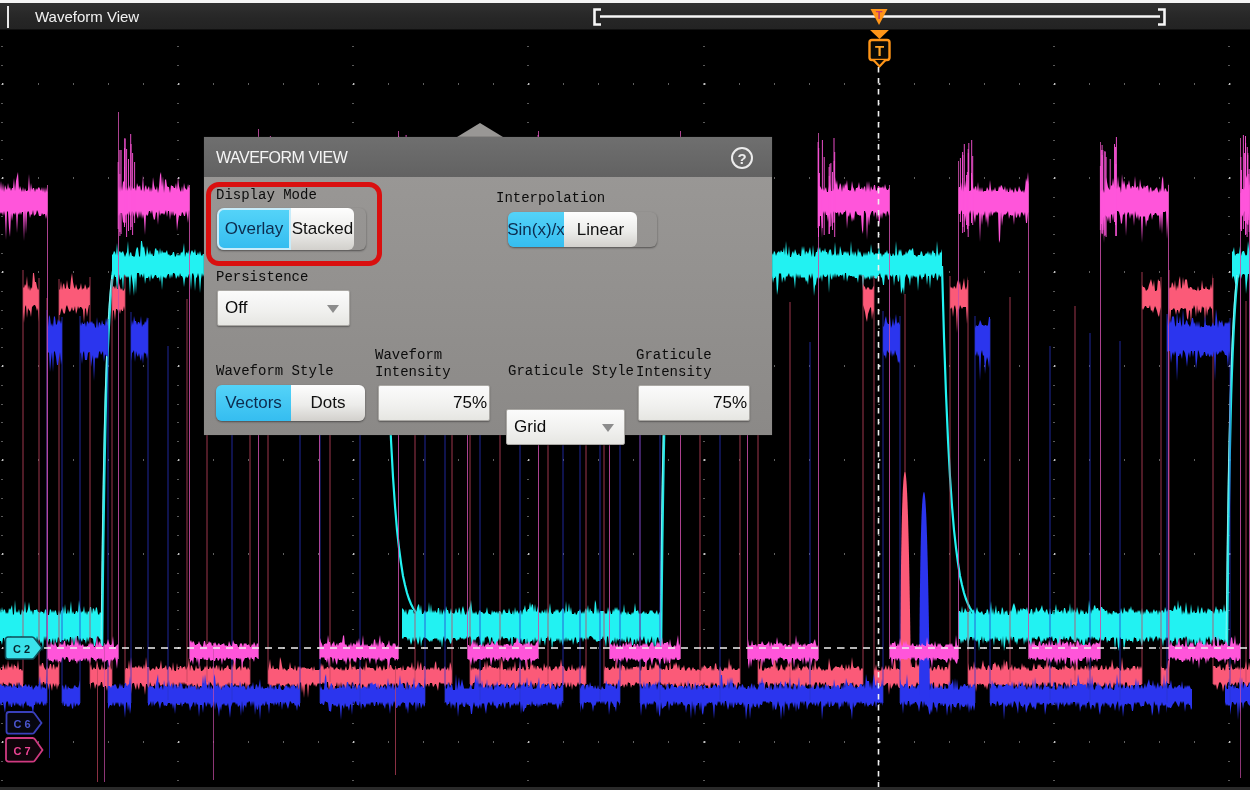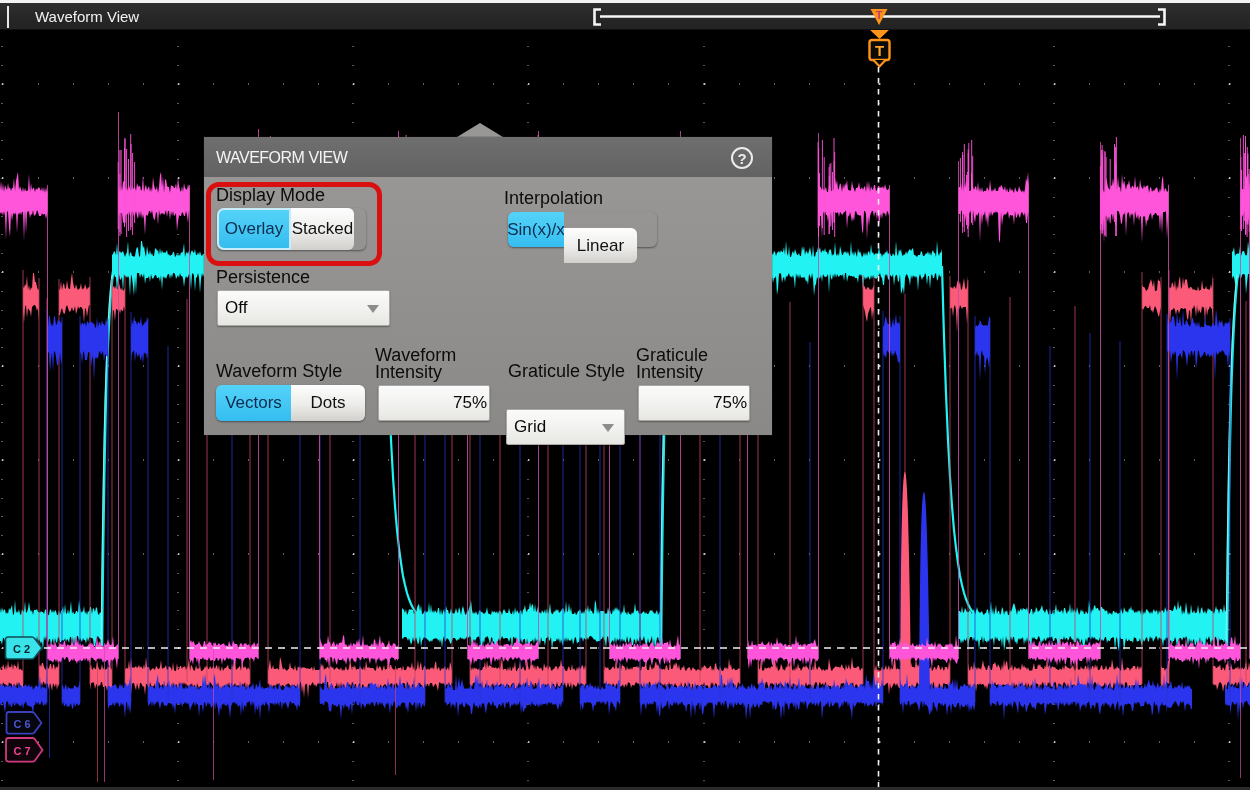--- a/index.html
+++ b/index.html
@@ -26,21 +26,21 @@
   
   #dlg { position:absolute; left:204px; top:137px; width:568px; height:298px;
     background:linear-gradient(#9b9997,#8b8987); z-index:5; box-shadow:0 0 1px #333; }
   #dlg .tbar { position:absolute; left:0; top:0; width:100%; height:40px;
     background:linear-gradient(#6f6f6f,#626262); }
   #dlg .tbar .t { position:absolute; left:12px; top:12px; font-size:16px; color:#f5f5f5; letter-spacing:-0.5px; }
   #help { position:absolute; right:19px; top:10px; width:22px; height:22px;
     border:2.2px solid #ececec; border-radius:50%; color:#ececec; font-size:15px; font-weight:bold;
     text-align:center; line-height:20px; }
 
-  .lbl { position:absolute; font-size:18px; line-height:17px; color:#0c0c0c; white-space:nowrap; }
+  .lbl { position:absolute; font-size:14px; line-height:17px; color:#0c0c0c; white-space:nowrap;font-family:Liberation Mono, monospace; }
 
   
   .segwrap { position:absolute; display:flex; border-radius:6px;
     box-shadow:0 1px 2px rgba(0,0,0,0.45); }
   .seg { height:100%; font-size:17px; text-align:center;
     display:flex; align-items:center; justify-content:center; }
   .seg.on { background:linear-gradient(#54d3f8,#35bdf0); color:#0d2c4e; }
   .seg.off { background:linear-gradient(#fefefe,#ececea 55%,#d2d0cc); color:#111; }
   .seg.first { border-radius:6px 0 0 6px; }
   .seg.last { border-radius:0 6px 6px 0; }
@@ -144,28 +144,28 @@
       </div>
 
     <div id="redbox"></div>
 
     <div class="lbl" id="l-dm" style="left:12px; top:50px;">Display Mode</div>
     <div class="segwrap" id="dm">
       <div class="seg on first" style="width:74px;">Overlay</div>
       <div class="seg off last" style="width:63px;">Stacked</div>
     </div>
 
-    <div class="lbl" style="left:300px; top:53px;">Interpolation</div>
+    <div class="lbl" style="left:292px; top:53px;">Interpolation</div>
     <div class="segwrap" id="ip">
       <div class="seg on first" style="width:56px;">Sin(x)/x</div>
-      <div class="seg off last" style="width:73px;margin-top:16px;">Linear</div>
+      <div class="seg off last" style="width:73px;">Linear</div>
     </div>
 
     <div class="lbl" style="left:12px; top:132px;">Persistence</div>
-    <div class="field" style="left:13px; top:153px; width:173px; height:36px;">
+    <div class="field" style="left:13px; top:153px; width:133px; height:36px;">
       <span class="tx">Off</span>
         <span class="arr"></span>
     </div>
 
     <div class="lbl" style="left:12px; top:226px;text-align:right;">Waveform Style</div>
     <div class="segwrap" id="ws">
       <div class="seg on first" style="width:75px;">Vectors</div>
       <div class="seg off last" style="width:74px;">Dots</div>
     </div>
 

